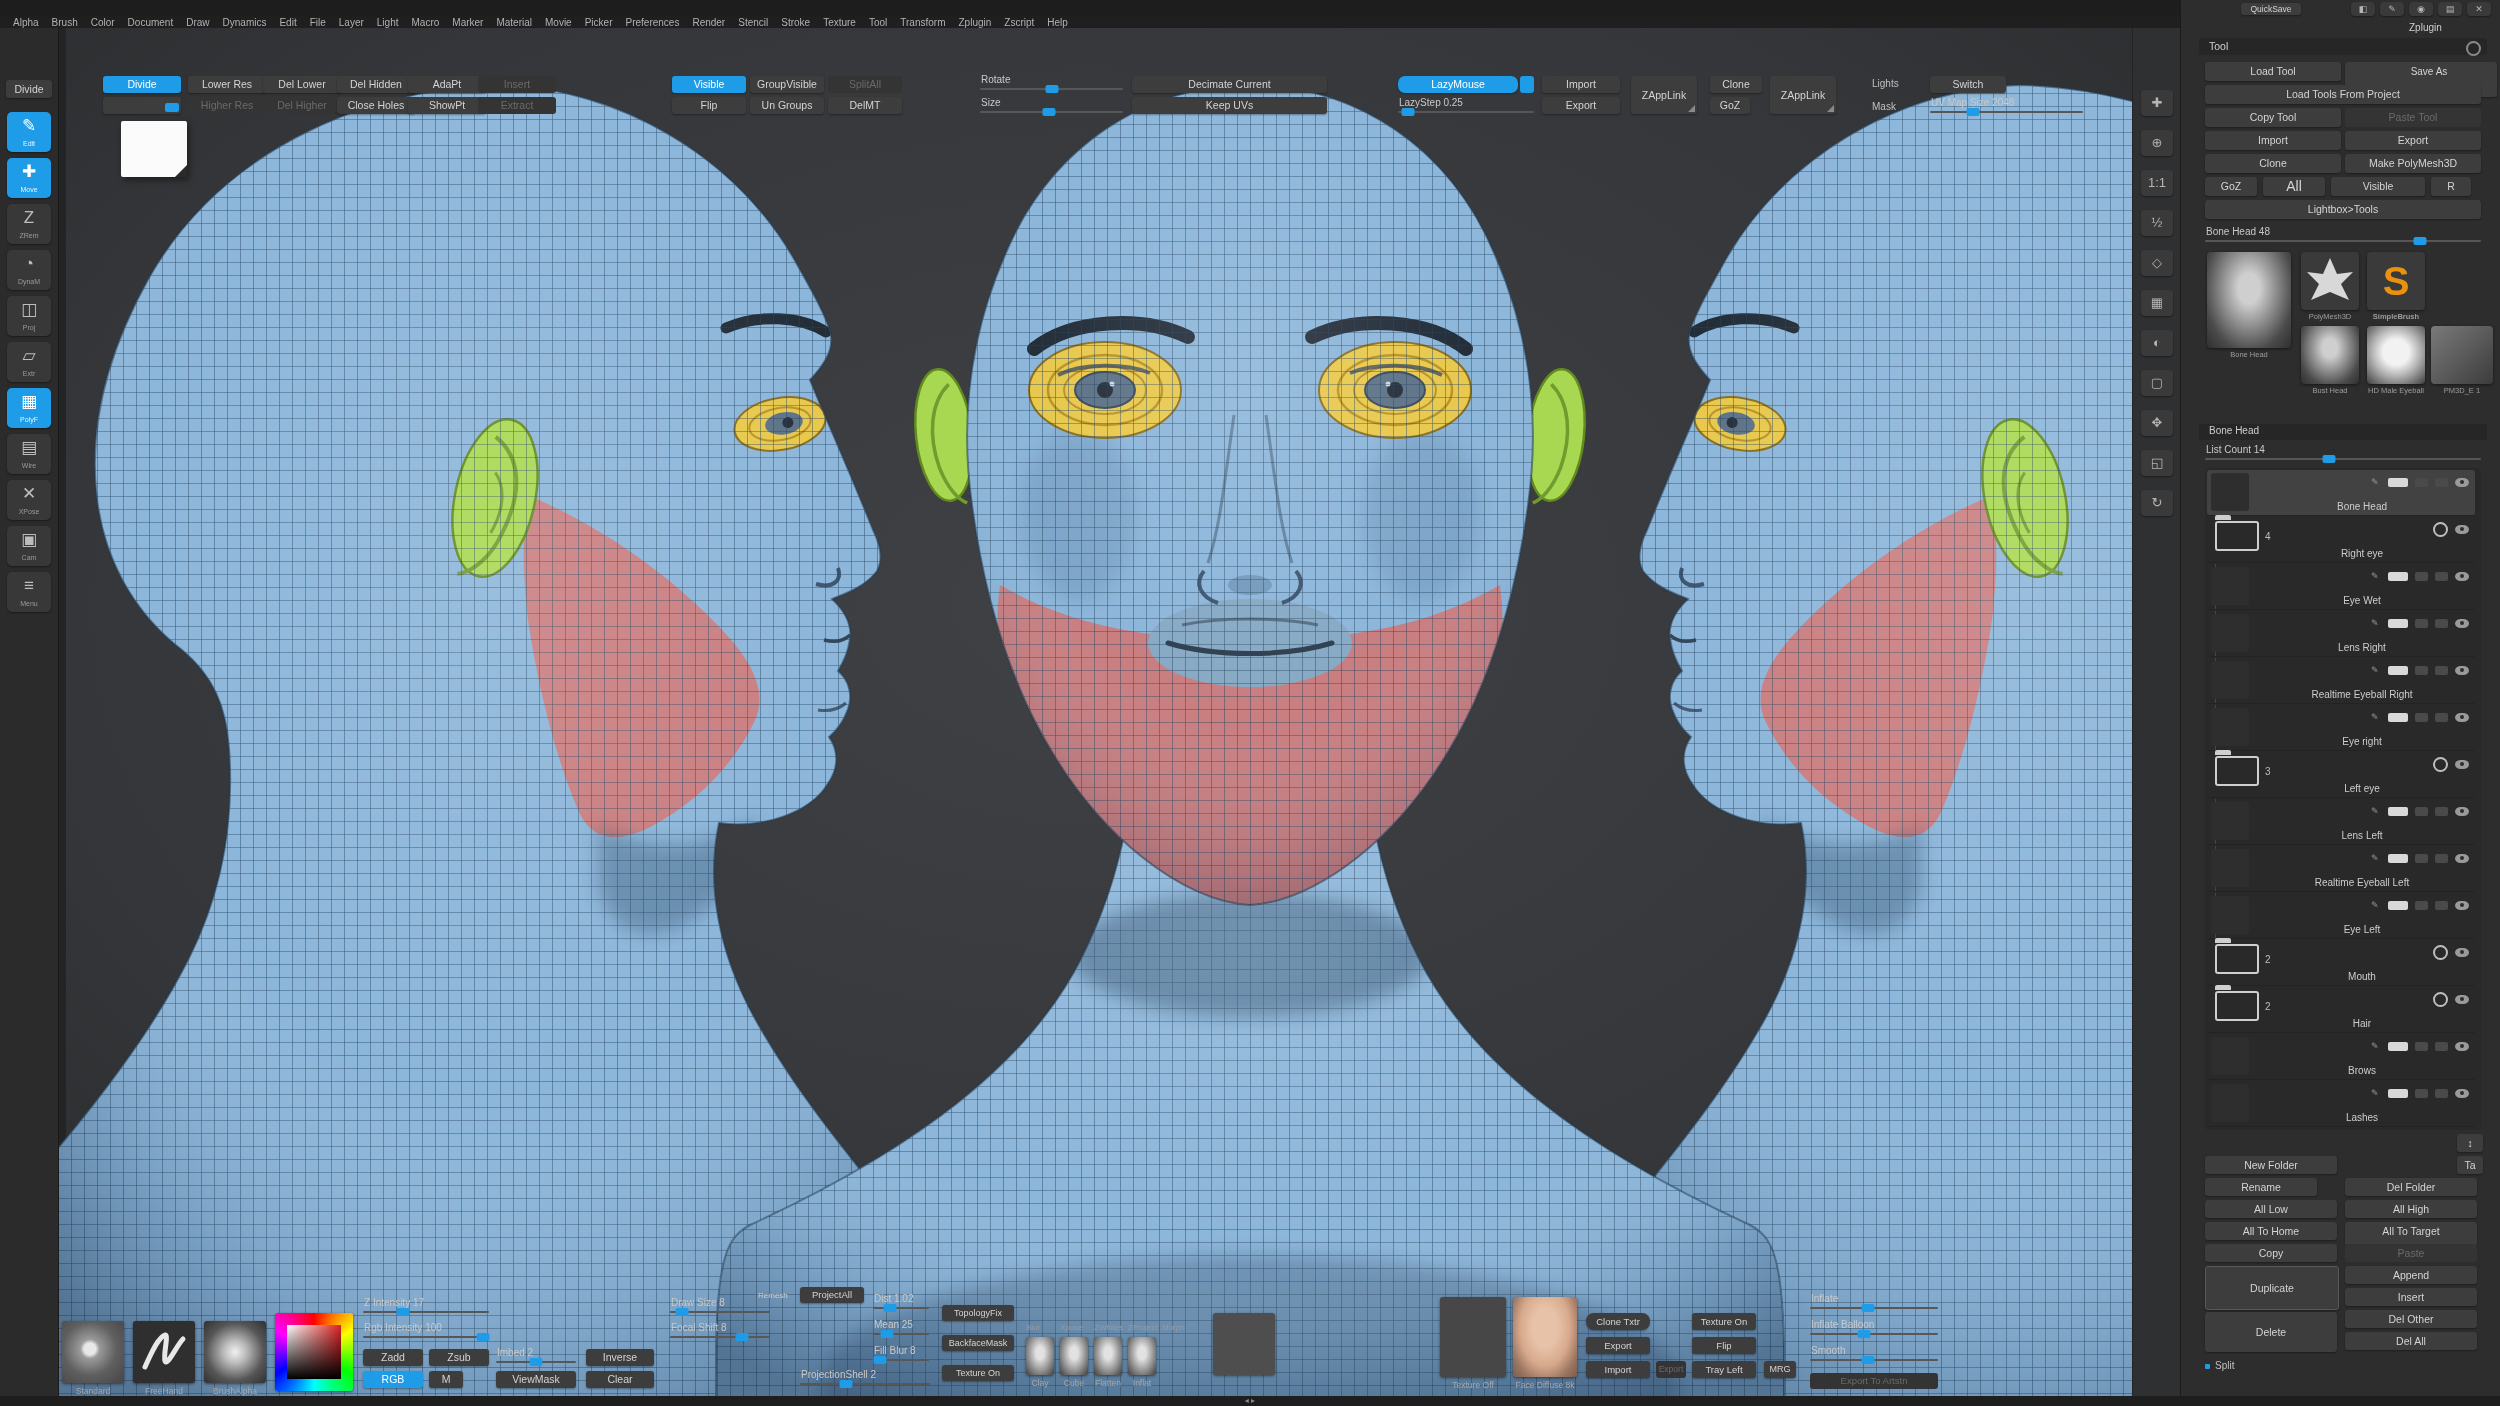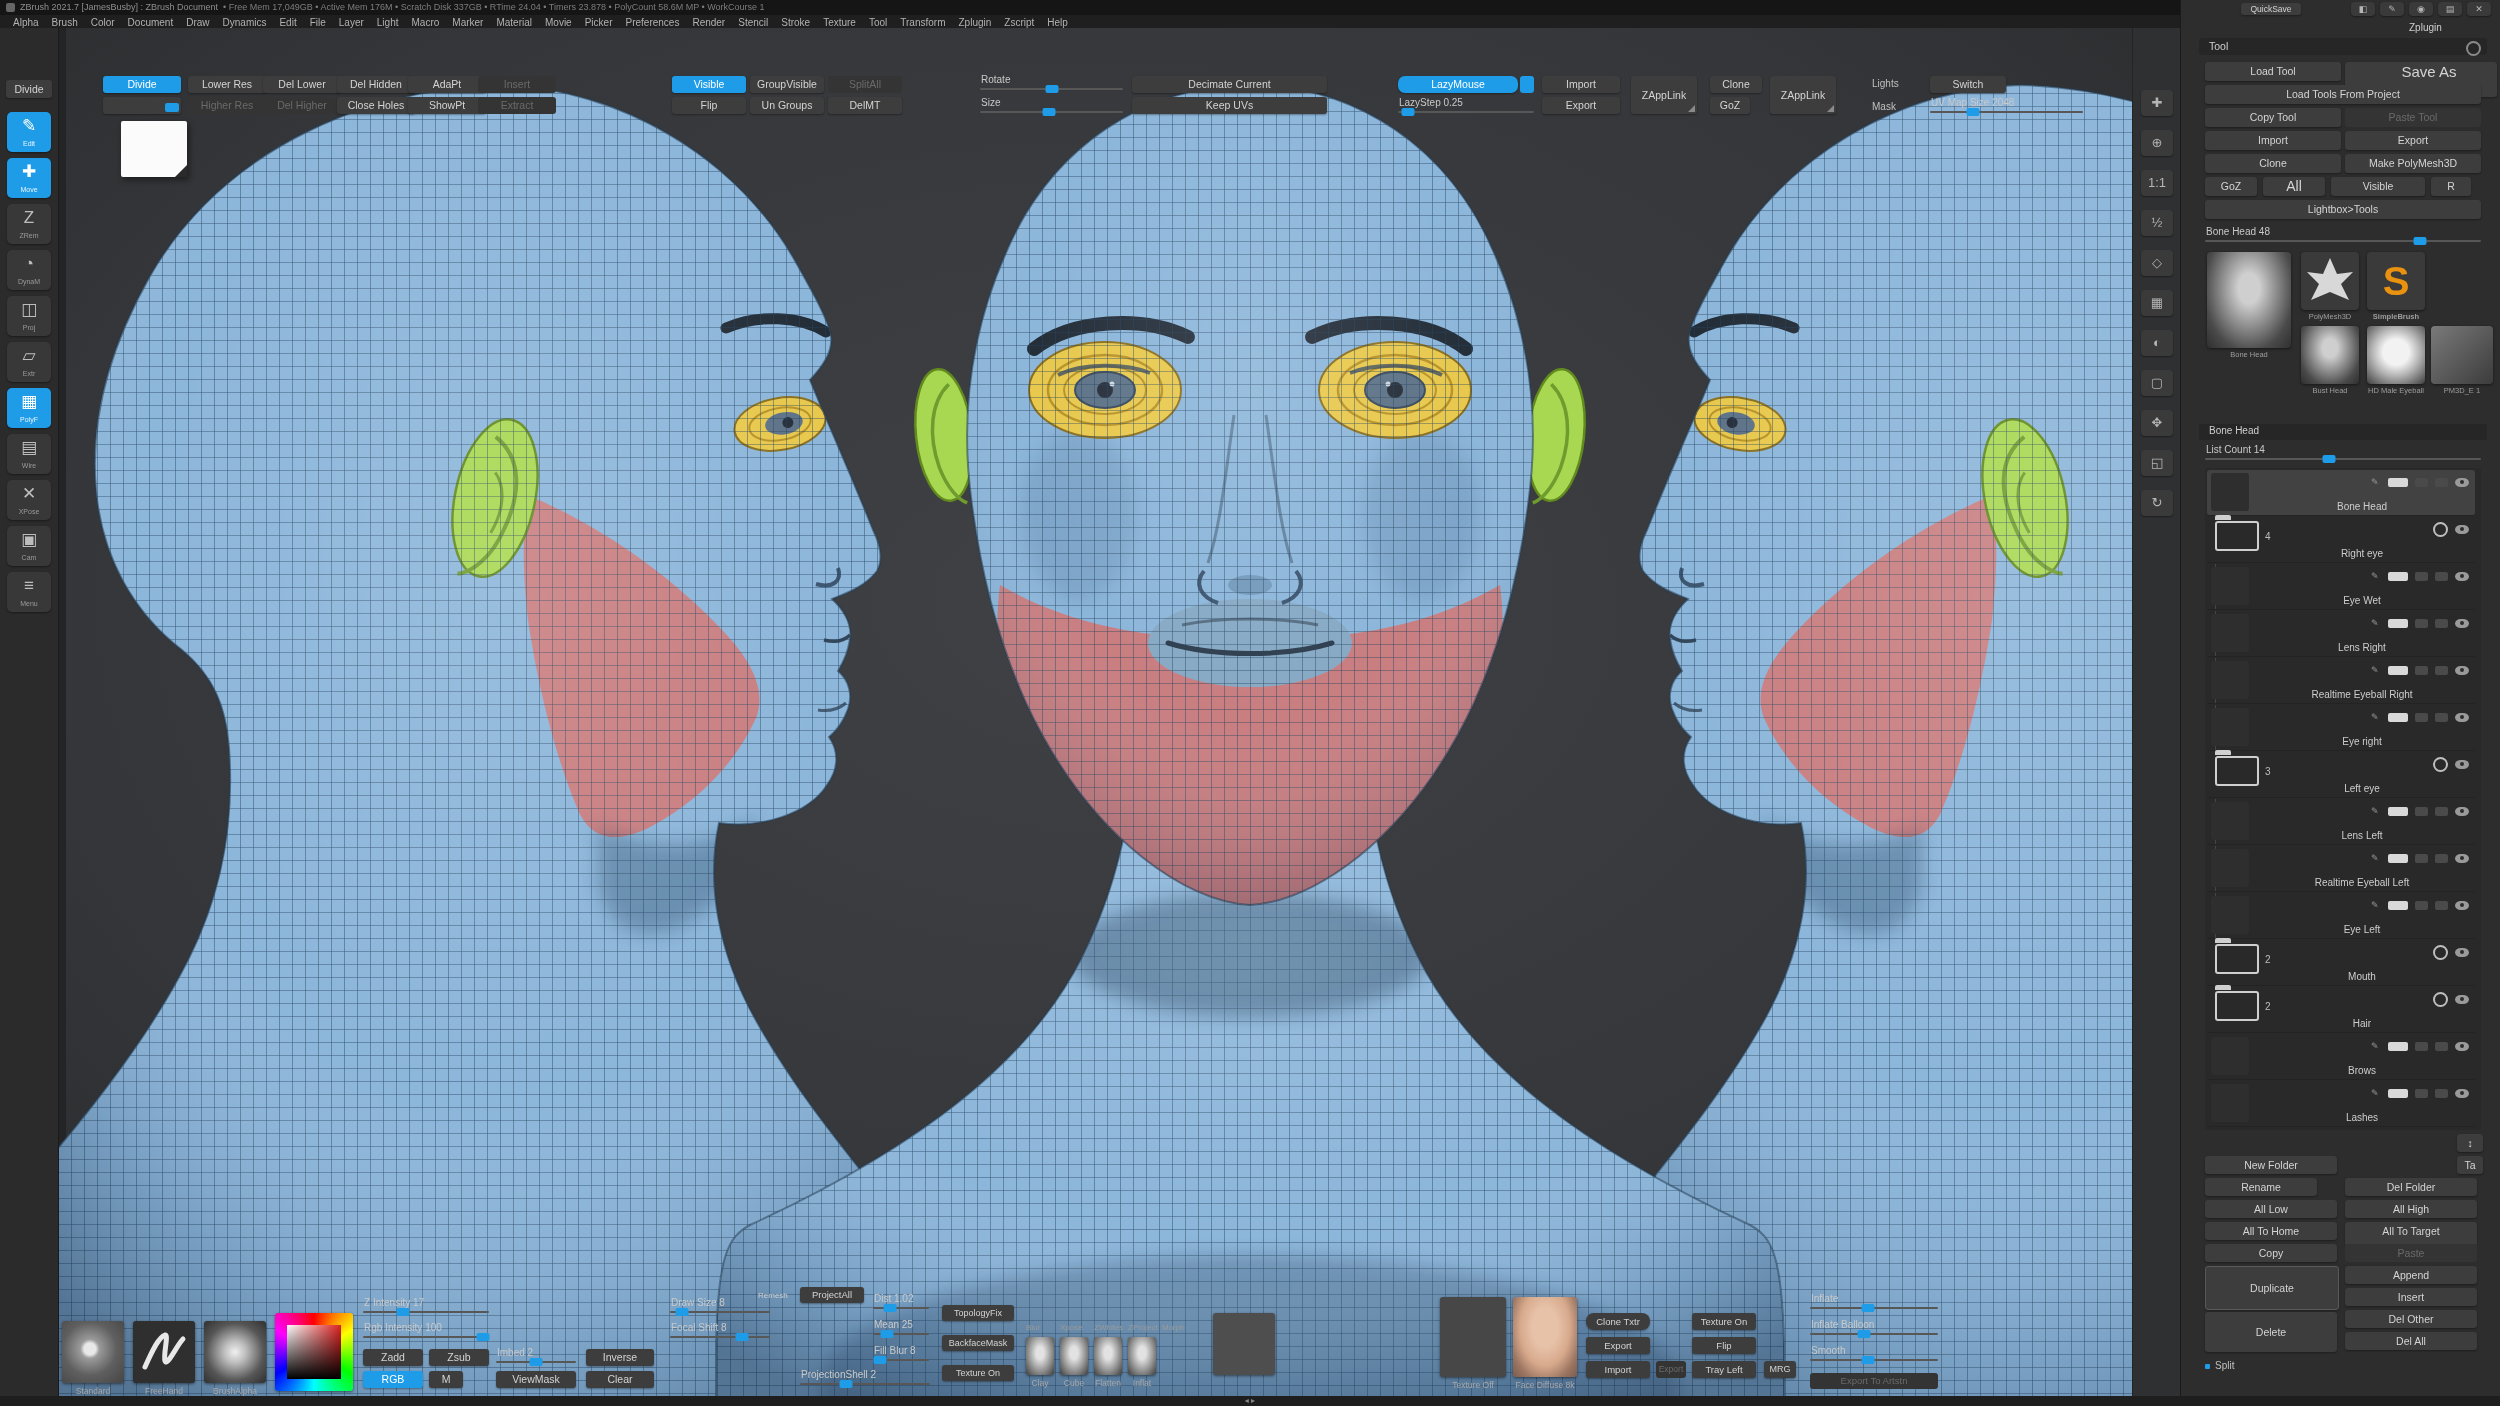--- a/index.html
+++ b/index.html
@@ -76,21 +76,20 @@
   .indent{position:absolute;left:8px;top:0;bottom:0;width:1px;background:#454545;}
   .gear{width:11px;height:11px;border:2px solid #bdbdbd;border-radius:50%;position:relative;}
   .splitdot{display:inline-block;width:5px;height:5px;background:var(--accent);margin-right:5px;border-radius:1px;}
   #bottomstrip{left:0;top:1396px;width:2500px;height:10px;background:#1e1e1e;color:#8a8a8a;font-size:8px;text-align:center;line-height:10px;}
 </style>
 </head>
 <body>
 
 <div id="stage">
 
-  <div class="abs" id="titlebar"><span class="zlogo"></span><span>ZBrush 2021.7 [JamesBusby] : ZBrush Document</span>&nbsp;&nbsp;<span style="color:#7d7d7d;">• Free Mem 17,049GB • Active Mem 176M • Scratch Disk 337GB • RTime 24.04 • Timers 23.878 • PolyCount 58.6M MP • WorkCourse 1</span></div>
 
   <div class="abs" id="menubar"><span>Alpha</span><span>Brush</span><span>Color</span><span>Document</span><span>Draw</span><span>Dynamics</span><span>Edit</span><span>File</span><span>Layer</span><span>Light</span><span>Macro</span><span>Marker</span><span>Material</span><span>Movie</span><span>Picker</span><span>Preferences</span><span>Render</span><span>Stencil</span><span>Stroke</span><span>Texture</span><span>Tool</span><span>Transform</span><span>Zplugin</span><span>Zscript</span><span>Help</span></div>
 
   <div class="abs" id="canvaswrap">
     <svg id="viewport" width="2074" height="1374" viewBox="0 0 2074 1374">
       <defs>
         <pattern id="wirePat" width="13" height="13" patternUnits="userSpaceOnUse">
           <path d="M13 0 H0 V13" fill="none" stroke="#22415c" stroke-width="1.1" opacity="0.8"></path>
         </pattern>
         <radialGradient id="bgGrad" cx="50%" cy="42%" r="78%">
@@ -448,21 +447,21 @@
       <div class="sicon" style="left: 199px; top: 2px; width: 24px; height: 14px; line-height: 14px; font-size: 9px;">✎</div>
       <div class="sicon" style="left: 228px; top: 2px; width: 24px; height: 14px; line-height: 14px; font-size: 9px;">◉</div>
       <div class="sicon" style="left: 257px; top: 2px; width: 24px; height: 14px; line-height: 14px; font-size: 9px;">▤</div>
       <div class="sicon" style="left: 286px; top: 2px; width: 24px; height: 14px; line-height: 14px; font-size: 9px;">✕</div>
       <div class="ph" style="left: 228px; top: 22px; font-size: 10px;">Zplugin</div>
       <div style="left: 18px; top: 38px; width: 288px; height: 17px; position: absolute; background: rgb(38, 38, 38); border-radius: 3px;">
         <div class="ph" style="left: 10px; top: 2px; font-size: 10.5px;">Tool</div>
         <div style="position: absolute; right: 6px; top: 3px; width: 11px; height: 11px; border: 2px solid rgb(138, 138, 138); border-radius: 50%;"></div>
       </div>
       <div class="zb" style="left: 24px; top: 62px; width: 136px; height: 19px; line-height: 19px; font-size: 10.5px;">Load Tool</div>
-      <div class="zb" style="left: 164px; top: 62px; width: 136px; height: 35px; line-height: 19px; font-size: 15px; padding-left: 16px;">Save As</div>
+      <div class="zb" style="left: 164px; top: 62px; width: 136px; height: 35px; line-height: 19px; font-size: 10px; padding-left: 16px;">Save As</div>
       <div class="zb" style="left: 24px; top: 85px; width: 276px; height: 19px; line-height: 19px; font-size: 10.5px;">Load Tools From Project</div>
       <div class="zb" style="left: 24px; top: 108px; width: 136px; height: 19px; line-height: 19px; font-size: 10.5px;">Copy Tool</div>
       <div class="zb off" style="left: 164px; top: 108px; width: 136px; height: 19px; line-height: 19px; font-size: 10.5px;">Paste Tool</div>
       <div class="zb" style="left: 24px; top: 131px; width: 136px; height: 19px; line-height: 19px; font-size: 10.5px;">Import</div>
       <div class="zb" style="left: 164px; top: 131px; width: 136px; height: 19px; line-height: 19px; font-size: 10.5px;">Export</div>
       <div class="zb" style="left: 24px; top: 154px; width: 136px; height: 19px; line-height: 19px; font-size: 10.5px;">Clone</div>
       <div class="zb" style="left: 164px; top: 154px; width: 136px; height: 19px; line-height: 19px; font-size: 10.5px;">Make PolyMesh3D</div>
       <div class="zb" style="left: 24px; top: 177px; width: 52px; height: 19px; line-height: 19px; font-size: 10.5px;">GoZ</div>
       <div class="zb" style="left: 82px; top: 177px; width: 62px; height: 19px; line-height: 19px; font-size: 14px;">All</div>
       <div class="zb" style="left: 150px; top: 177px; width: 94px; height: 19px; line-height: 19px; font-size: 10.5px;">Visible</div>

